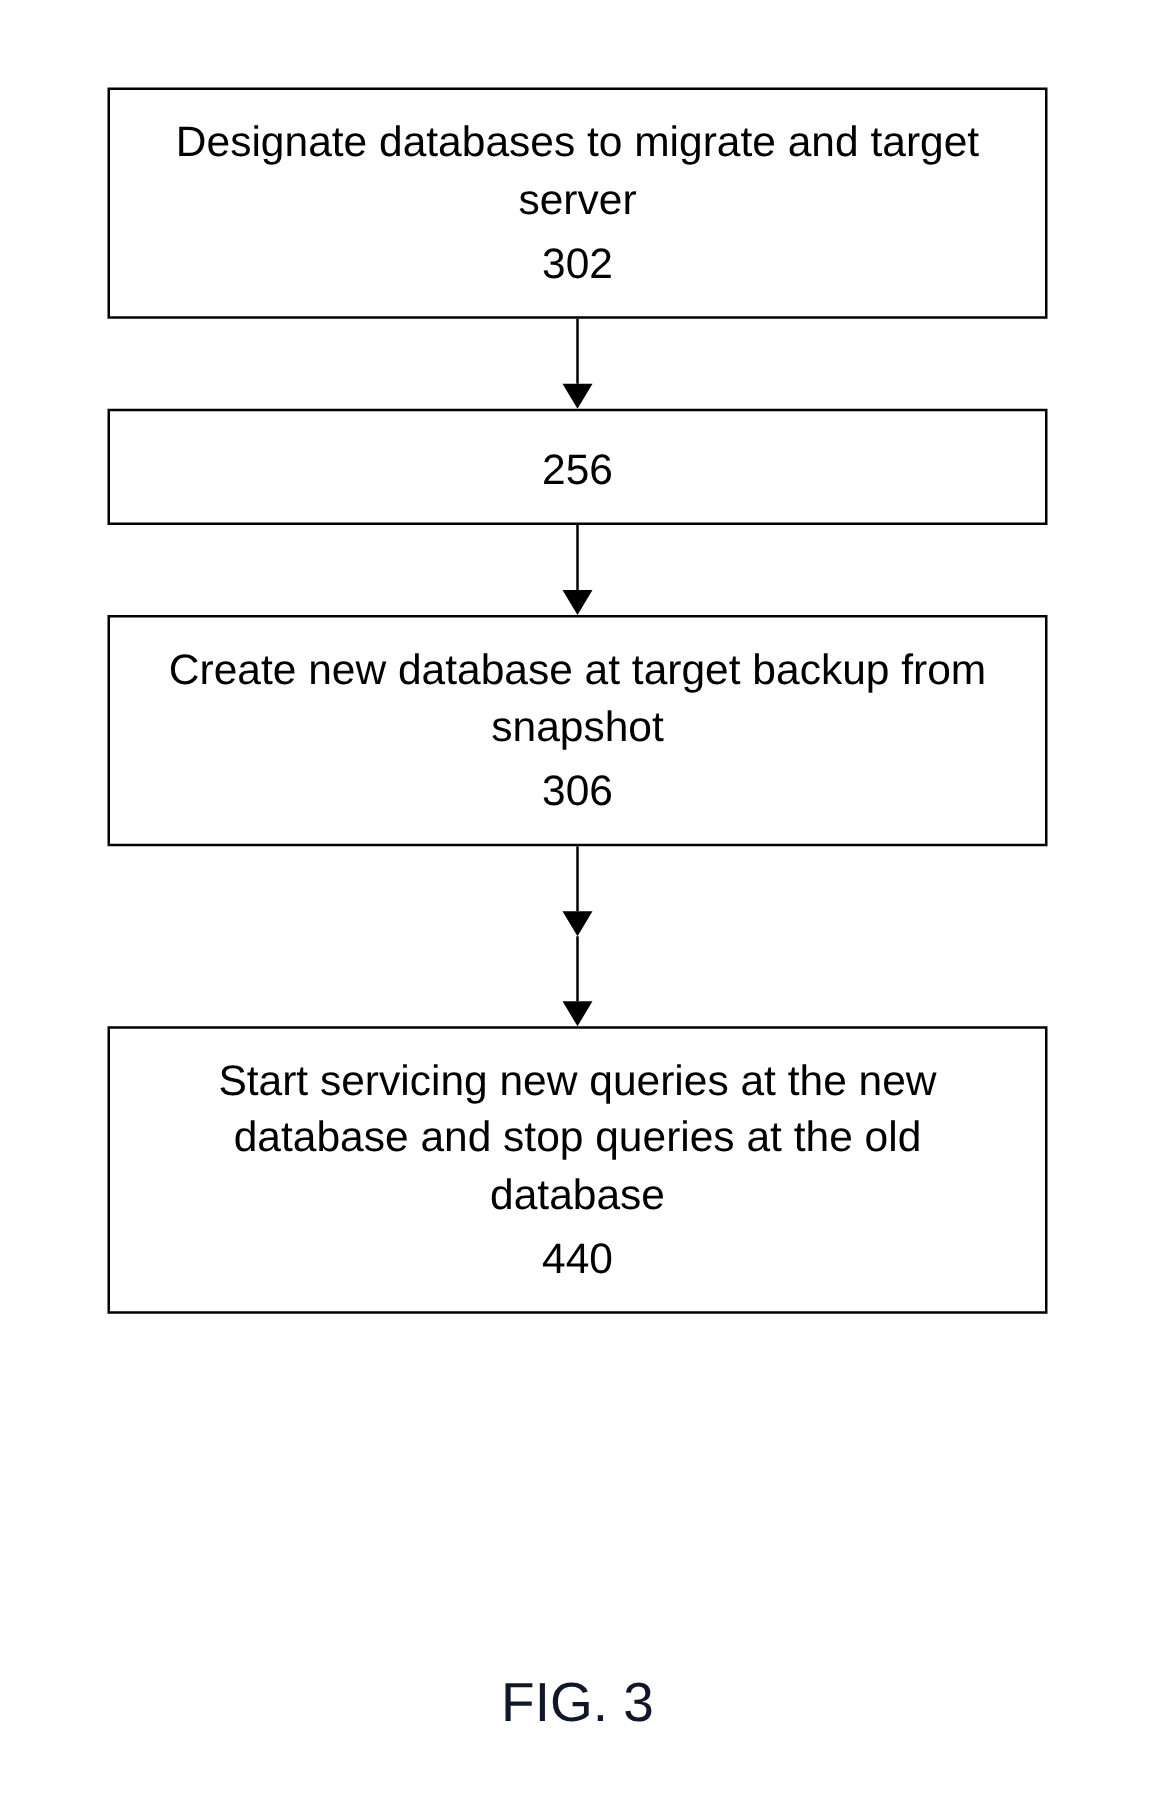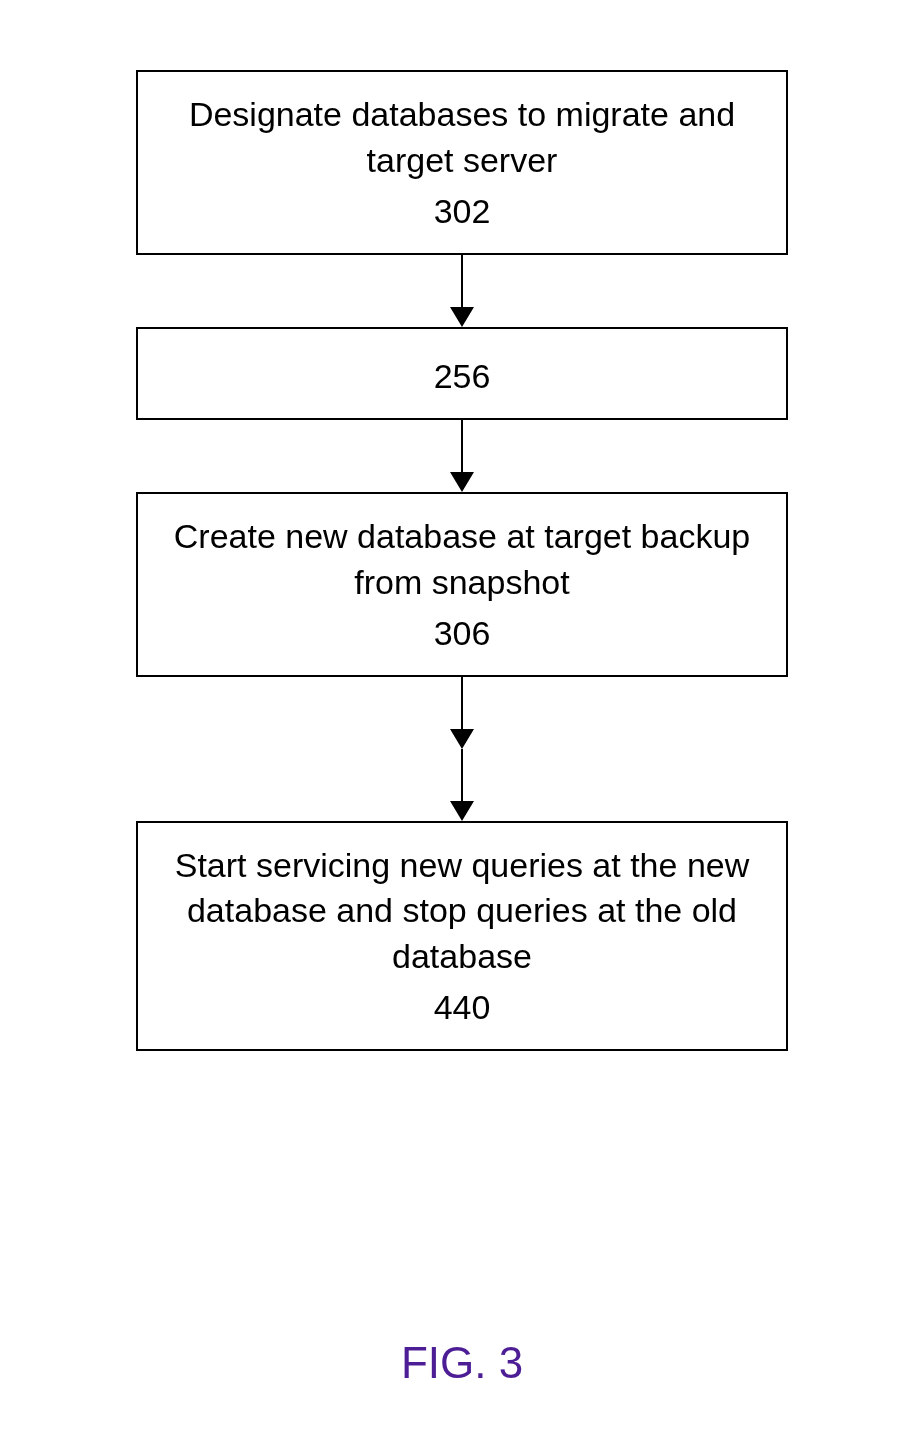--- a/index.html
+++ b/index.html
@@ -19,21 +19,21 @@
       left: 50%;
       transform: translateX(-50%);
       top: 70px;
       width: 760px;
       display: flex;
       flex-direction: column;
       align-items: center;
     }
     .step-box {
       border: 2.5px solid black;
-      width: 652px;
+      width: 752px;
       padding: 20px 30px 22px 30px;
       text-align: center;
       background: white;
     }
     .step-text {
       font-size: 34px;
       line-height: 1.35;
       color: black;
     }
     .step-num {
@@ -60,21 +60,21 @@
       border-left: 12px solid transparent;
       border-right: 12px solid transparent;
       border-top: 20px solid black;
     }
     .figure-label {
       position: absolute;
       bottom: 60px;
       left: 50%;
       transform: translateX(-50%);
       font-size: 44px;
-      color: #4c1d95;
+      color: #0f172a;
     }
   </style>
 </head>
 <body>
 
 <div class="flowchart">
 
   <div class="step-box">
     <div class="step-text">Designate databases to migrate and target server</div>
     <span class="step-num">302</span>

